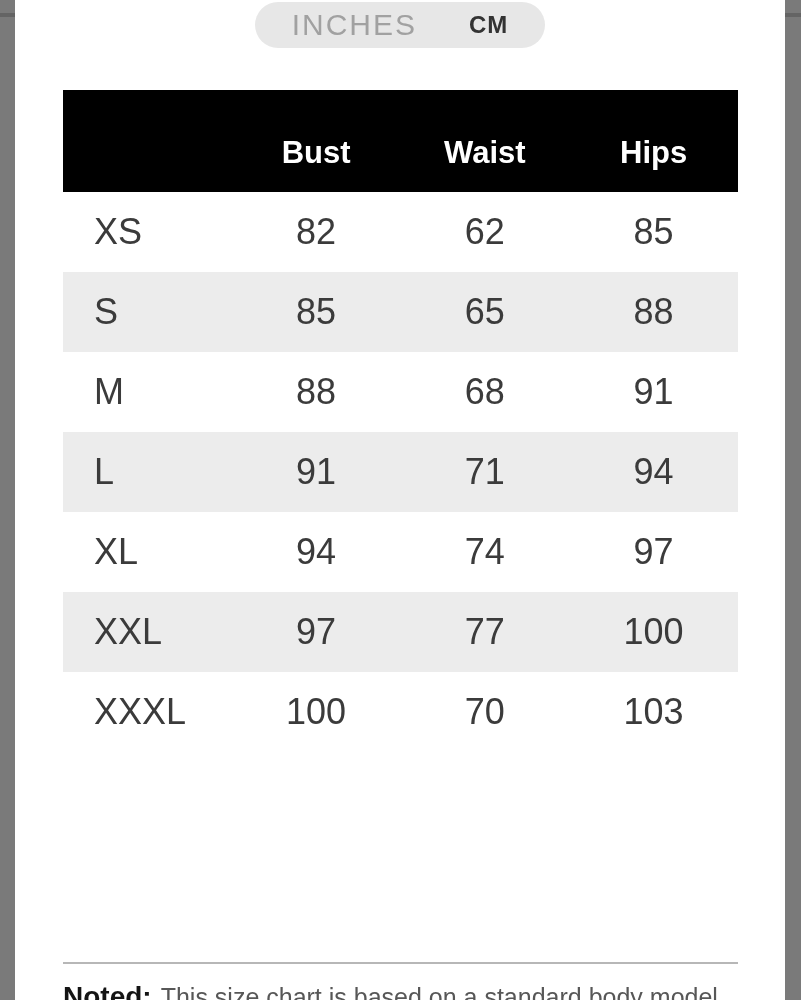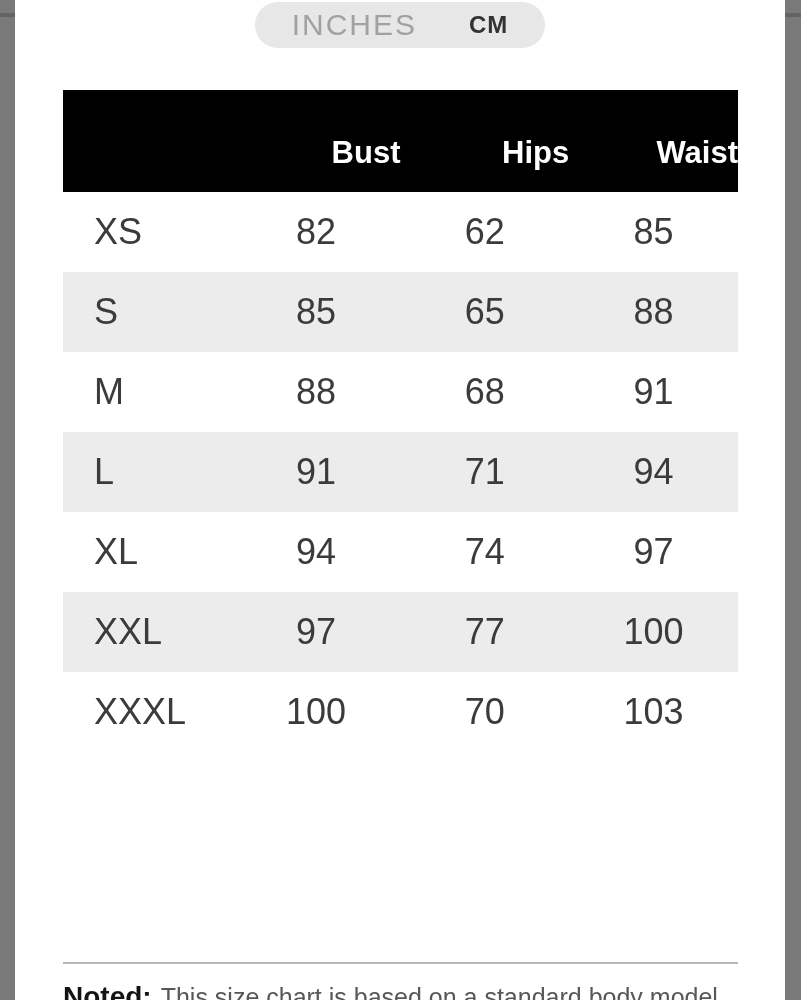--- a/index.html
+++ b/index.html
@@ -51,21 +51,21 @@
   }
   .thead {
     display: grid;
     grid-template-columns: 25% 25% 25% 25%;
     height: 102px;
     background: #000000;
     align-items: center;
   }
   .thead .th {
     color: #ffffff; font-size: 31px; font-weight: 700;
-    text-align: right;
+    text-align: center;
     margin-top: 24px;
   }
   .tr {
     display: grid;
     grid-template-columns: 25% 25% 25% 25%;
     height: 80px;
     align-items: center;
     background: #ffffff;
   }
   .tr.alt { background: #ececec; }
@@ -111,22 +111,22 @@
   <div class="toggle">
     <span class="opt-inches">INCHES</span>
     <span class="opt-cm">CM</span>
   </div>
 
   <div class="size-table">
 
     <div class="thead">
       <div class="th"></div>
       <div class="th">Bust</div>
+      <div class="th">Waist</div>
       <div class="th">Hips</div>
-      <div class="th">Waist</div>
     </div>
 
     <div class="tr">
       <div class="td size-cell">XS</div>
       <div class="td">82</div>
       <div class="td">62</div>
       <div class="td">85</div>
     </div>
 
     <div class="tr alt">

